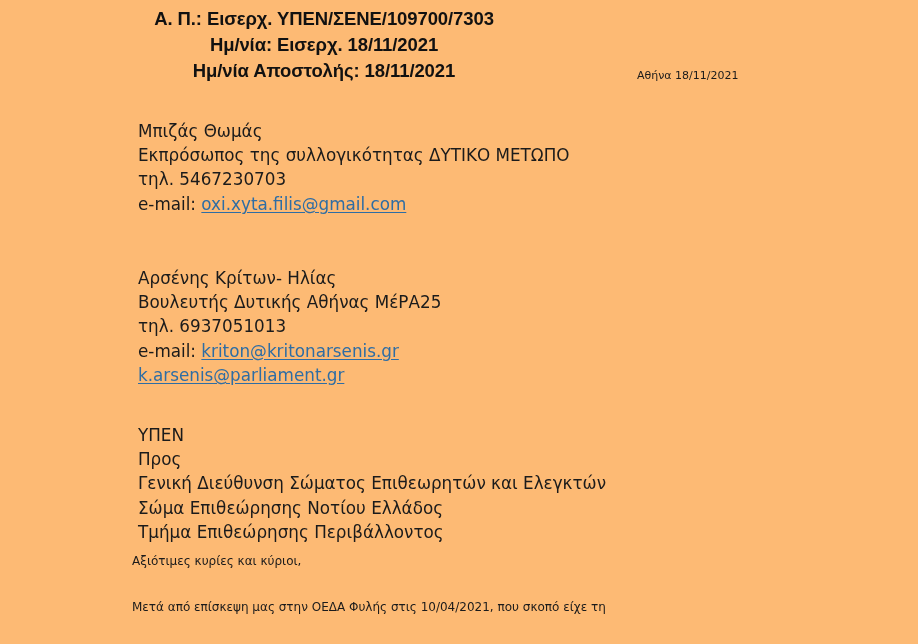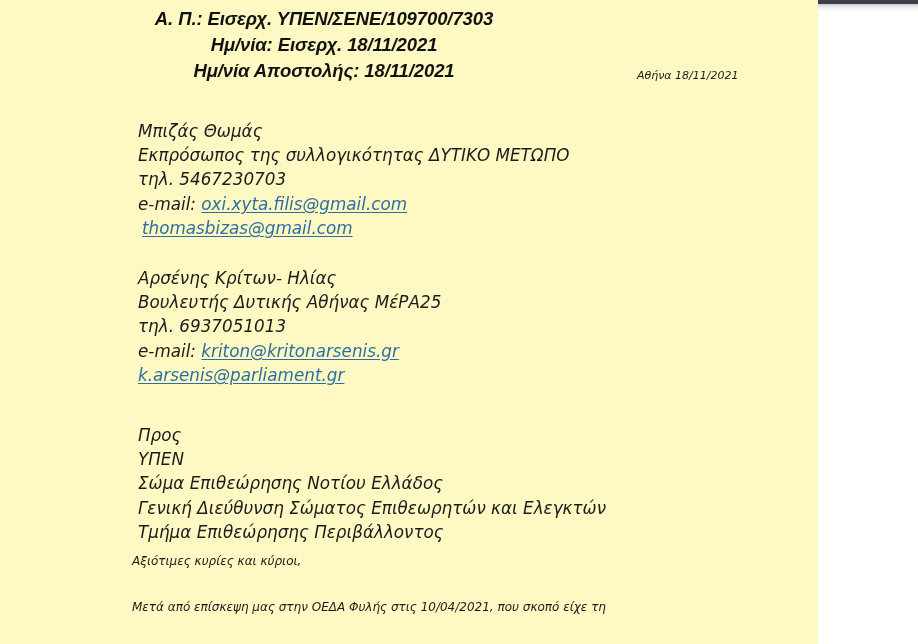--- a/index.html
+++ b/index.html
@@ -29,24 +29,23 @@
     position: absolute;
     top: 4px; left: 0;
     width: 918px;
     height: 7px;
     background: linear-gradient(to bottom, #c9cbce 0%, #eeeff0 45%, #fdfdfe 100%);
   }
 
   .page {
     position: absolute;
     top: 0; left: 0;
-    width: 818px;
+    width: 918px;
     height: 644px;
-    background: #fef9c3;
-    font-style: italic;
+    background: #fdba74;
   }
 
   
   .stamp {
     position: absolute;
     left: 0;
     top: 6px;
     width: 648px;
     text-align: center;
     font-family: "Liberation Sans", sans-serif;
@@ -126,37 +125,36 @@
   </div>
 
   <div class="city-date">Αθήνα 18/11/2021</div>
 
   <div class="block sender-a">
     <span class="line">Μπιζάς Θωμάς</span>
     <span class="line">Εκπρόσωπος της συλλογικότητας ΔΥΤΙΚΟ ΜΕΤΩΠΟ</span>
     <span class="line">τηλ. 5467230703</span>
     <span class="line"><span>e-mail:</span>
       <a class="mail" href="#">oxi.xyta.filis@gmail.com</a></span>
-    <span class="line indent-sp"><a class="mail" href="#">thomasbizas@gmail.com</a></span>
   </div>
 
   <div class="block sender-b">
     <span class="line">Αρσένης Κρίτων- Ηλίας</span>
     <span class="line">Βουλευτής Δυτικής Αθήνας ΜέΡΑ25</span>
     <span class="line">τηλ. 6937051013</span>
     <span class="line"><span>e-mail:</span>
       <a class="mail" href="#">kriton@kritonarsenis.gr</a></span>
     <span class="line"><a class="mail" href="#">k.arsenis@parliament.gr</a></span>
   </div>
 
   <div class="block recipient">
+    <span class="line">ΥΠΕΝ</span>
     <span class="line">Προς</span>
-    <span class="line">ΥΠΕΝ</span>
+    <span class="line">Γενική Διεύθυνση Σώματος Επιθεωρητών και Ελεγκτών</span>
     <span class="line">Σώμα Επιθεώρησης Νοτίου Ελλάδος</span>
-    <span class="line">Γενική Διεύθυνση Σώματος Επιθεωρητών και Ελεγκτών</span>
     <span class="line">Τμήμα Επιθεώρησης Περιβάλλοντος</span>
   </div>
 
   <div class="body-text salutation">Αξιότιμες κυρίες και κύριοι,</div>
 
   <div class="body-text para">
     <span class="pline">Μετά από επίσκεψη μας στην ΟΕΔΑ Φυλής στις 10/04/2021, που σκοπό είχε τη</span>
 
   </div>
 

